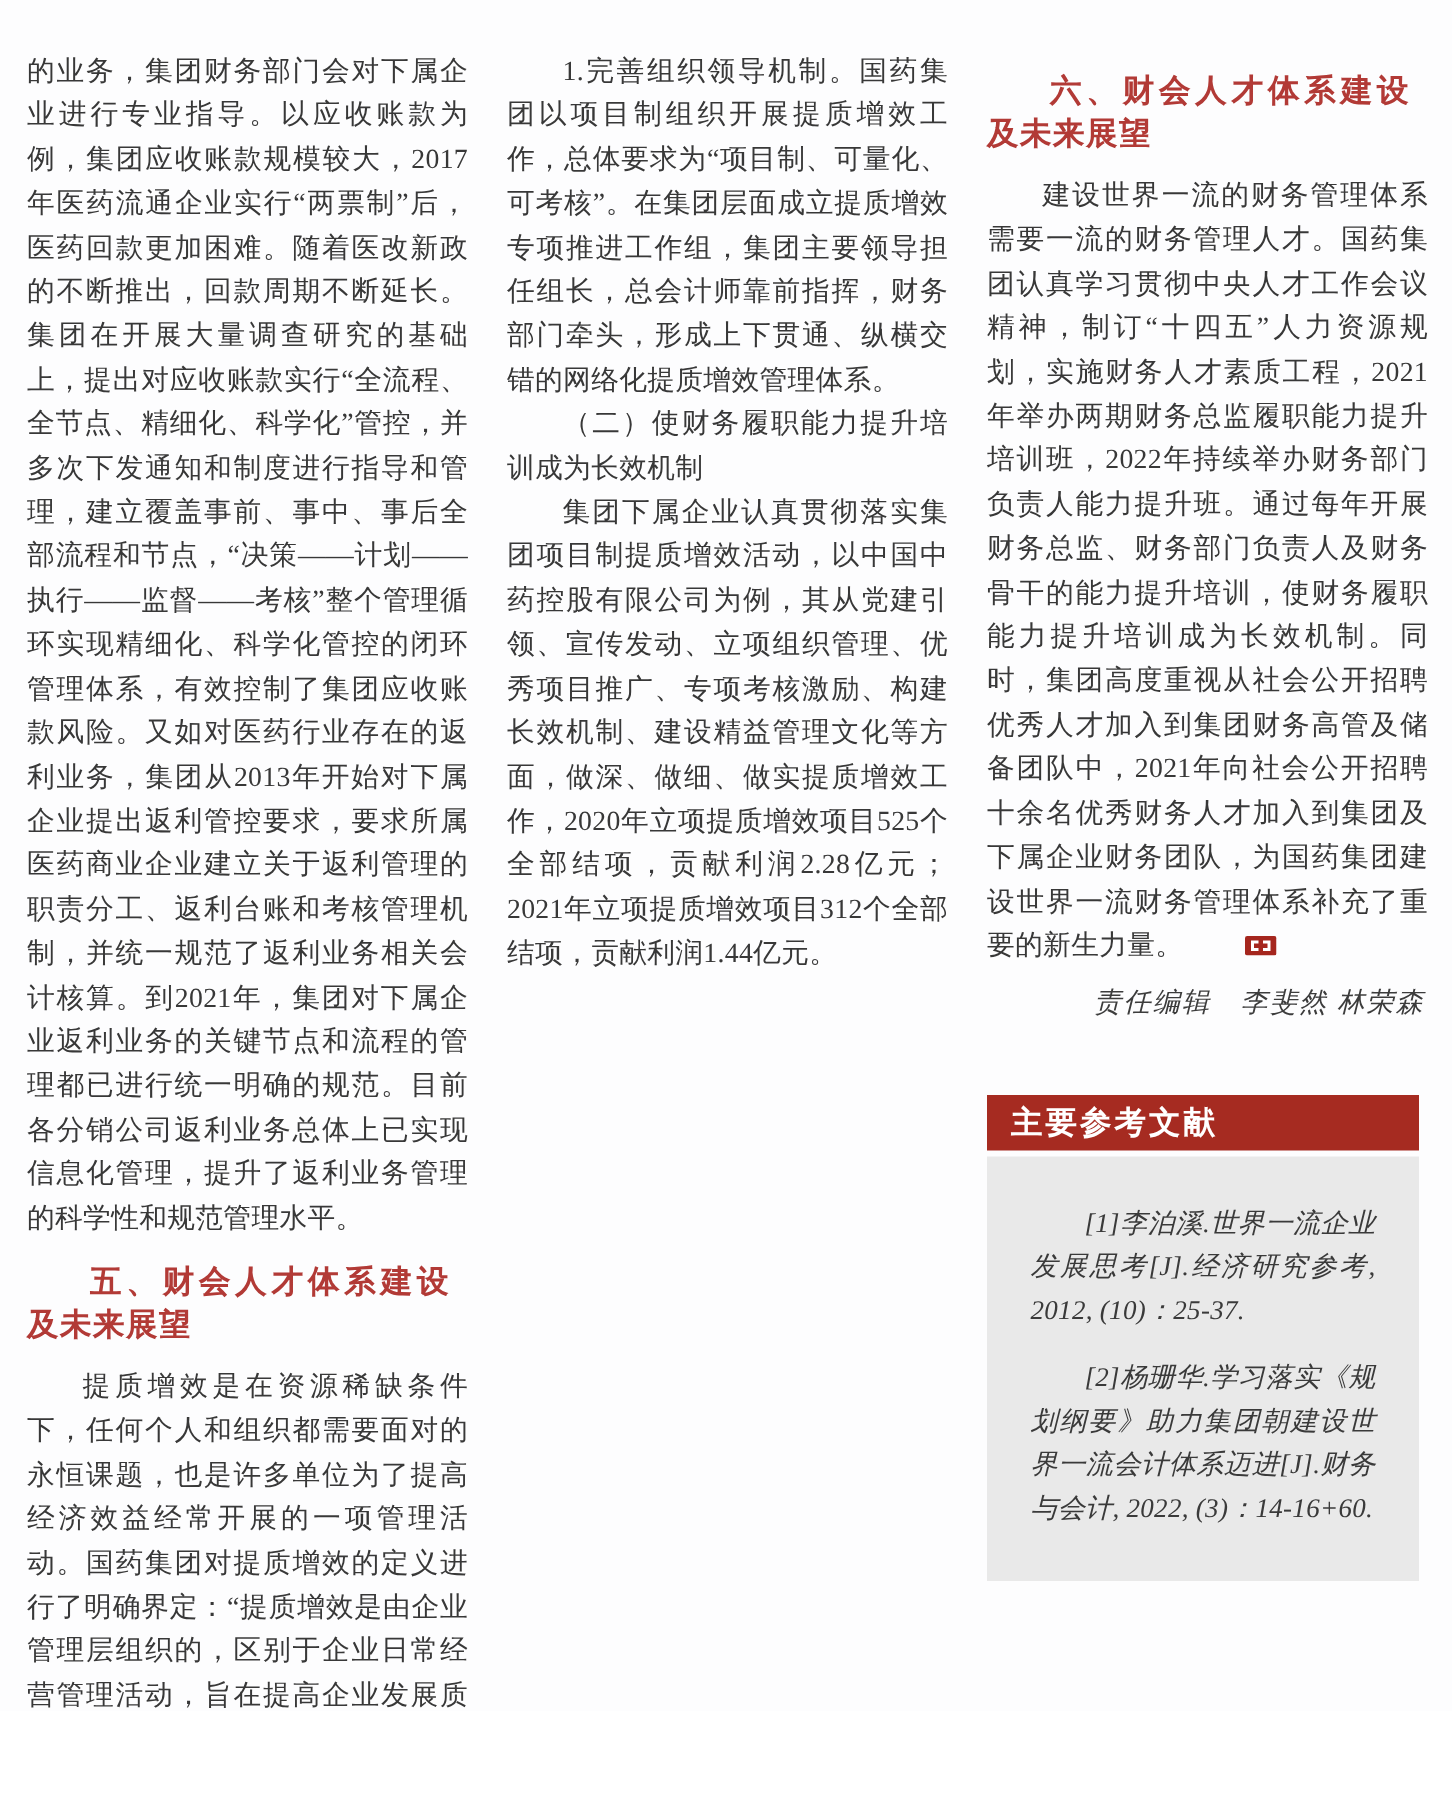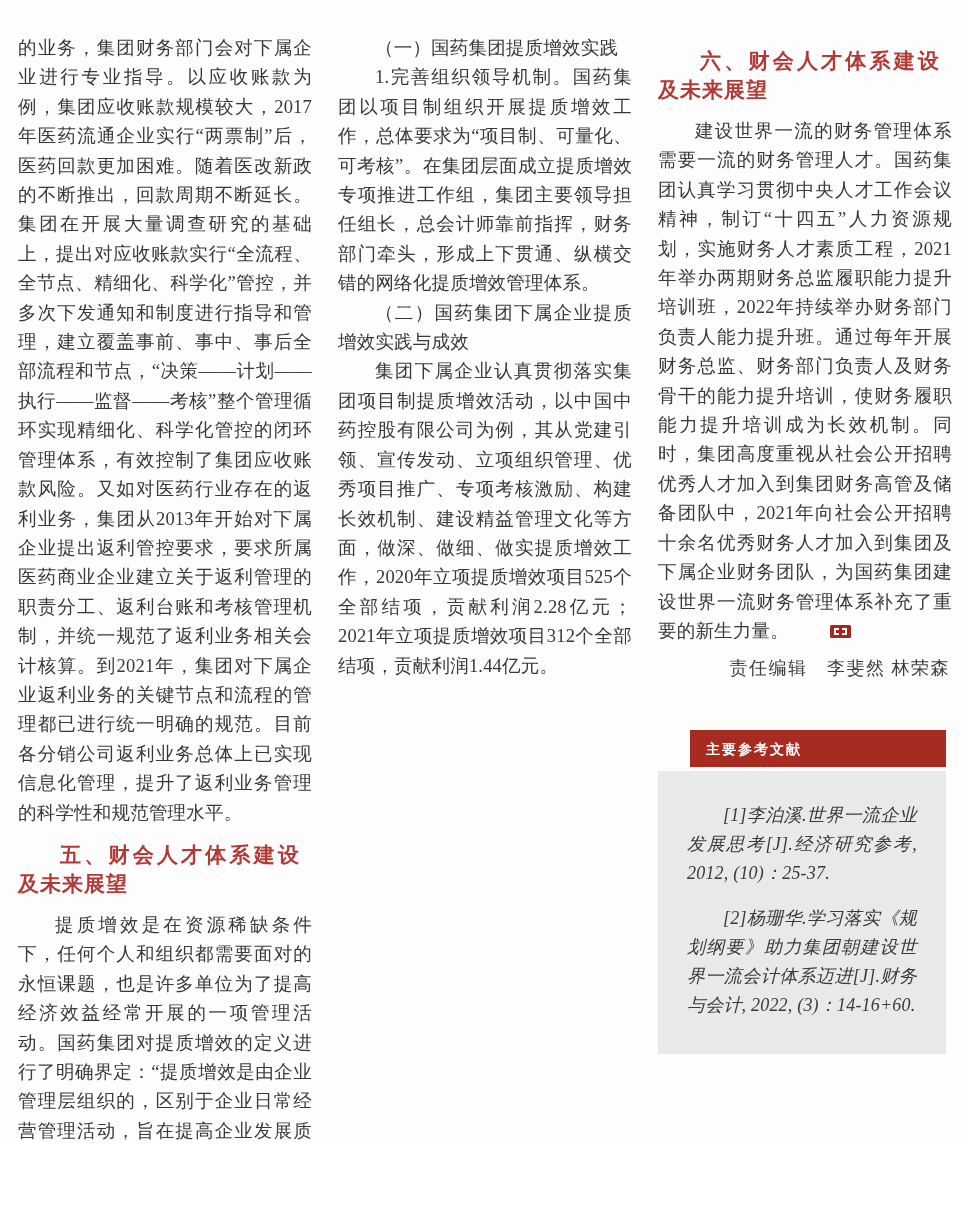--- a/index.html
+++ b/index.html
@@ -40,39 +40,39 @@
     margin: 12px 12px 13px 0;
     letter-spacing: 1px;
   }
   .endmark {
     display: inline-block;
     margin-left: 4px;
     vertical-align: -1px;
     line-height: 0;
   }
   .editor {
+    font-style: italic;
     font-size: 18px;
     line-height: 28px;
     text-align: right;
     color: #3c3c3c;
     letter-spacing: 1.5px;
     margin-top: 8px;
     padding-right: 2px;
   }
   .refbox { width: 288px; margin-top: 48px; }
   .refhead {
     background: #a62b21;
     color: #ffffff;
     font-family: "Liberation Sans", "DejaVu Sans", sans-serif;
     font-weight: bold;
-    font-size: 14px;
+    font-size: 21px;
     line-height: 24px;
     padding: 7px 14px 6px 16px;
     letter-spacing: 2px;
-    margin-left: 32px;
   }
   .refbody {
     background: #e9e9e9;
     margin-top: 4px;
     padding: 14px 13px 18px 13px;
     font-style: italic;
     font-size: 18px;
     line-height: 29px;
     color: #3a3a3a;
   }
@@ -84,23 +84,22 @@
 <div class="page">
   <div class="cols">
 
     <div class="col">
       <p class="cont">的业务，集团财务部门会对下属企业进行专业指导。以应收账款为例，集团应收账款规模较大，2017年医药流通企业实行“两票制”后，医药回款更加困难。随着医改新政的不断推出，回款周期不断延长。集团在开展大量调查研究的基础上，提出对应收账款实行“全流程、全节点、精细化、科学化”管控，并多次下发通知和制度进行指导和管理，建立覆盖事前、事中、事后全部流程和节点，“决策——计划——执行——监督——考核”整个管理循环实现精细化、科学化管控的闭环管理体系，有效控制了集团应收账款风险。又如对医药行业存在的返利业务，集团从2013年开始对下属企业提出返利管控要求，要求所属医药商业企业建立关于返利管理的职责分工、返利台账和考核管理机制，并统一规范了返利业务相关会计核算。到2021年，集团对下属企业返利业务的关键节点和流程的管理都已进行统一明确的规范。目前各分销公司返利业务总体上已实现信息化管理，提升了返利业务管理的科学性和规范管理水平。</p>
       <h2 class="sec">五、财会人才体系建设及未来展望</h2>
       <p class="ind">提质增效是在资源稀缺条件下，任何个人和组织都需要面对的永恒课题，也是许多单位为了提高经济效益经常开展的一项管理活动。国药集团对提质增效的定义进行了明确界定：“提质增效是由企业管理层组织的，区别于企业日常经营管理活动，旨在提高企业发展质量，能够在短期内（一般不超过一年）增加企业经济效益的专项提升性管理活动”。这一界定为在实际工作中组织开展提质增效活动提供了思想和行动指南，也为以项目制</p>
     </div>
 
     <div class="col">
-      <p class="ind">（一）国药集团提质增效实践</p>
       <p class="ind">1.完善组织领导机制。国药集团以项目制组织开展提质增效工作，总体要求为“项目制、可量化、可考核”。在集团层面成立提质增效专项推进工作组，集团主要领导担任组长，总会计师靠前指挥，财务部门牵头，形成上下贯通、纵横交错的网络化提质增效管理体系。</p>
-      <p class="ind">（二）国药集团下属企业提质增效实践与成效</p>
+      <p class="ind">（二）使财务履职能力提升培训成为长效机制</p>
       <p class="ind">集团下属企业认真贯彻落实集团项目制提质增效活动，以中国中药控股有限公司为例，其从党建引领、宣传发动、立项组织管理、优秀项目推广、专项考核激励、构建长效机制、建设精益管理文化等方面，做深、做细、做实提质增效工作，2020年立项提质增效项目525个全部结项，贡献利润2.28亿元；2021年立项提质增效项目312个全部结项，贡献利润1.44亿元。</p>
 
     </div>
 
     <div class="col">
       <h2 class="sec">六、财会人才体系建设及未来展望</h2>
       <p class="ind"><span>建设世界一流的财务管理体系需要一流的财务管理人才。国药集团认真学习贯彻中央人才工作会议精神，制订“十四五”人力资源规划，实施财务人才素质工程，2021年举办两期财务总监履职能力提升培训班，2022年持续举办财务部门负责人能力提升班。通过每年开展财务总监、财务部门负责人及财务骨干的能力提升培训，使财务履职能力提升培训成为长效机制。同时，集团高度重视从社会公开招聘优秀人才加入到集团财务高管及储备团队中，2021年向社会公开招聘十余名优秀财务人才加入到集团及下属企业财务团队，为国药集团建设世界一流财务管理体系补充了重要的新生力量。</span><span class="endmark"><svg width="21" height="13" viewBox="0 0 21 13" xmlns="http://www.w3.org/2000/svg">
               <rect width="21" height="13" rx="1.5" fill="#a5261e"></rect>
               <path d="M4 3h5v2H6v3h3v2H4z" fill="#ffffff"></path>
               <path d="M12 3h5v7h-5V8h3V5h-3z" fill="#ffffff"></path>

